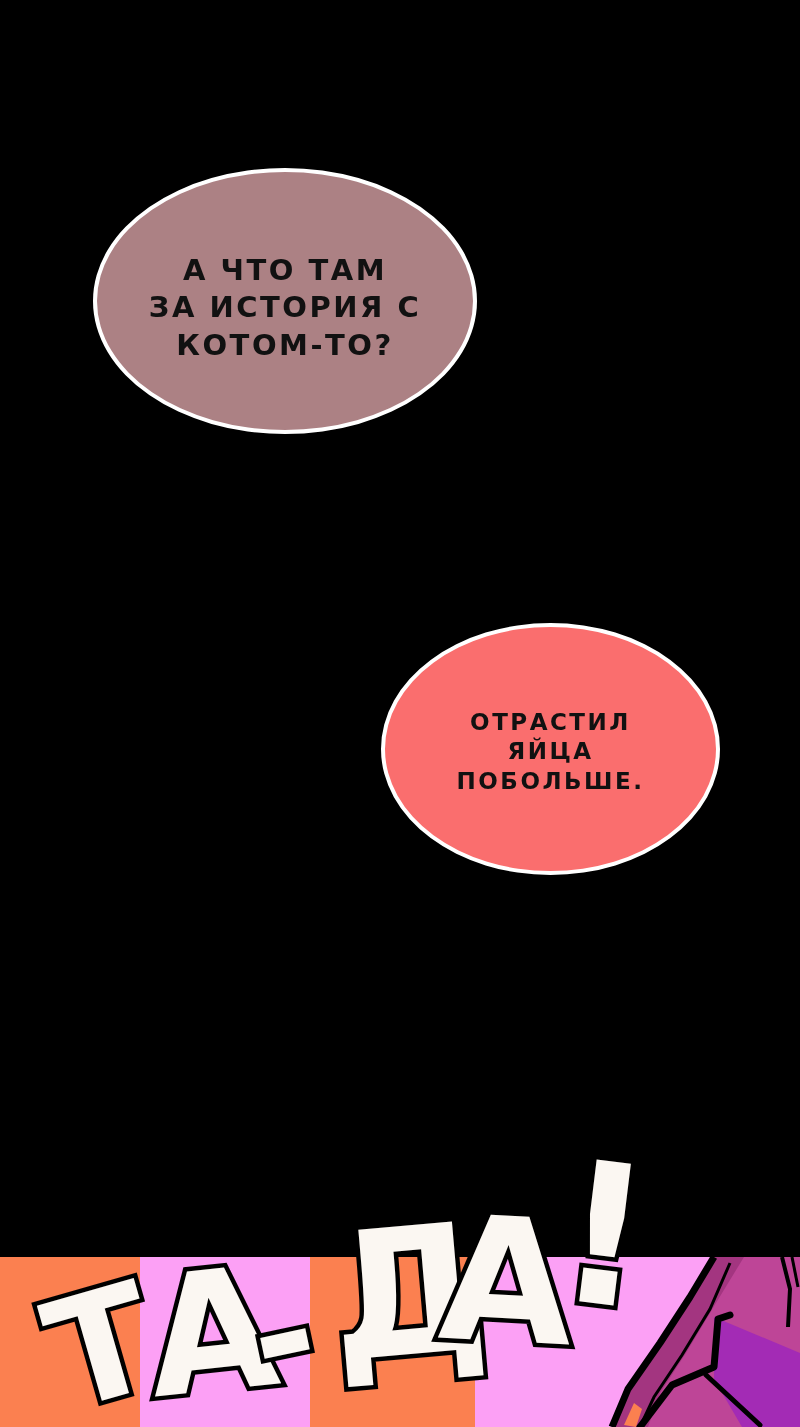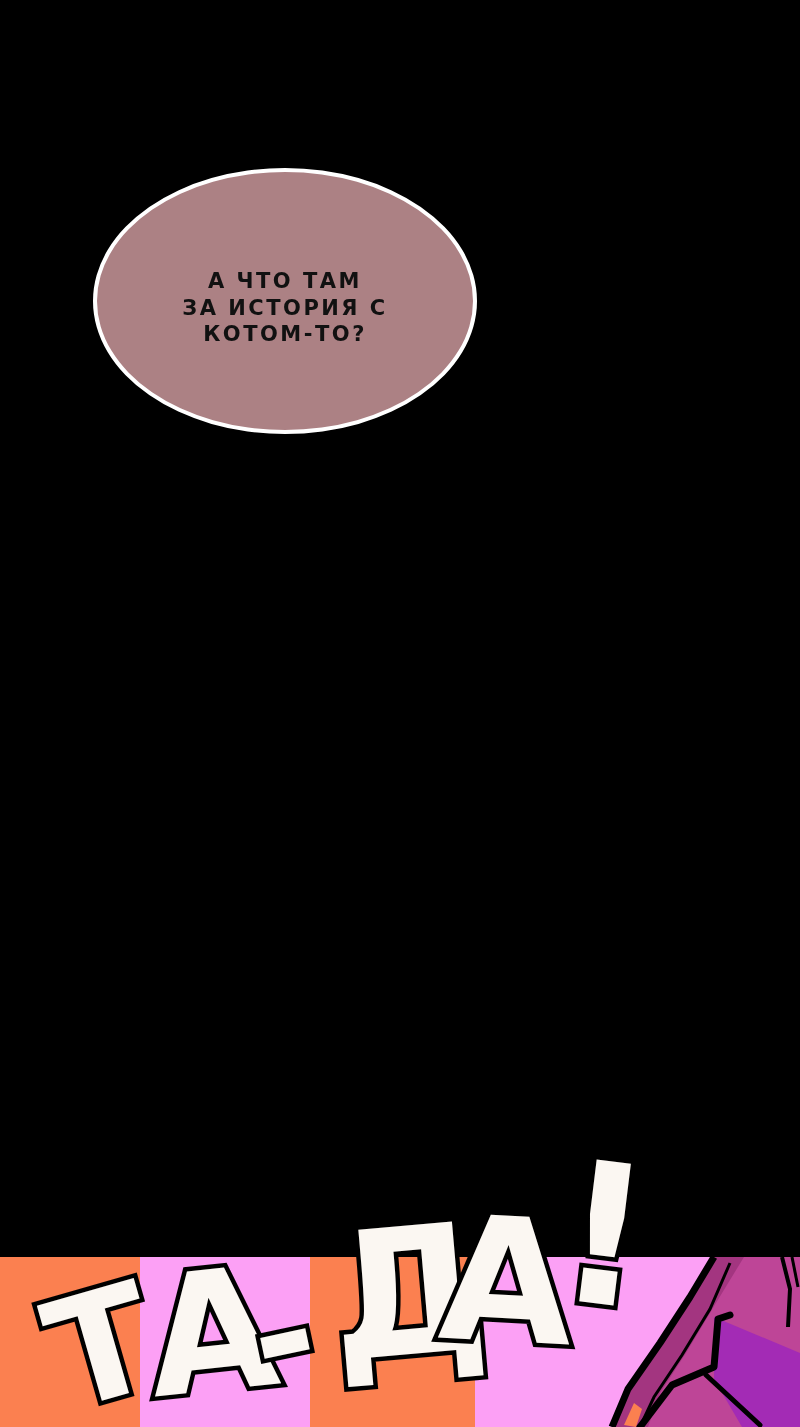--- a/index.html
+++ b/index.html
@@ -39,21 +39,21 @@
   }
 
   #bubble-question {
     left: 93px;
     top: 168px;
     width: 384px;
     height: 266px;
     background: #AC8184;
   }
   #bubble-question .bubble-text {
-    font-size: 21px;
+    font-size: 29px;
     margin-top: 14px;
   }
 
   #bubble-answer {
     left: 381px;
     top: 623px;
     width: 339px;
     height: 252px;
     background: #FA6E6E;
   }
@@ -112,20 +112,25 @@
 <body>
 
 <div id="page" style="background: rgb(0, 0, 0);">
 
   <div class="bubble" id="bubble-question" style="background: rgb(172, 129, 132); border-color: rgb(255, 255, 255);">
     <div class="bubble-text" style="color: rgb(17, 17, 17);">А ЧТО ТАМ
 ЗА ИСТОРИЯ С
 КОТОМ-ТО?</div>
   </div>
 
+  <div class="bubble" id="bubble-answer" style="background: rgb(250, 110, 110); border-color: rgb(255, 255, 255);">
+    <div class="bubble-text" style="color: rgb(17, 17, 17);">ОТРАСТИЛ
+ЯЙЦА
+ПОБОЛЬШЕ.</div>
+  </div>
 
   <div id="bottom-panel" style="background: rgb(252, 160, 245);">
 
     <div class="stripe" id="stripe-orange-1" style="left: 0px; width: 140px; background: rgb(251, 128, 80);"></div>
     <div class="stripe" id="stripe-pink-1" style="left: 140px; width: 170px; background: rgb(252, 160, 245);"></div>
     <div class="stripe" id="stripe-orange-2" style="left: 310px; width: 165px; background: rgb(251, 128, 80);"></div>
     <div class="stripe" id="stripe-pink-2" style="left: 475px; width: 135px; background: rgb(252, 160, 245);"></div>
 
     <svg id="character-figure" viewBox="0 0 800 170" preserveAspectRatio="none">
 

